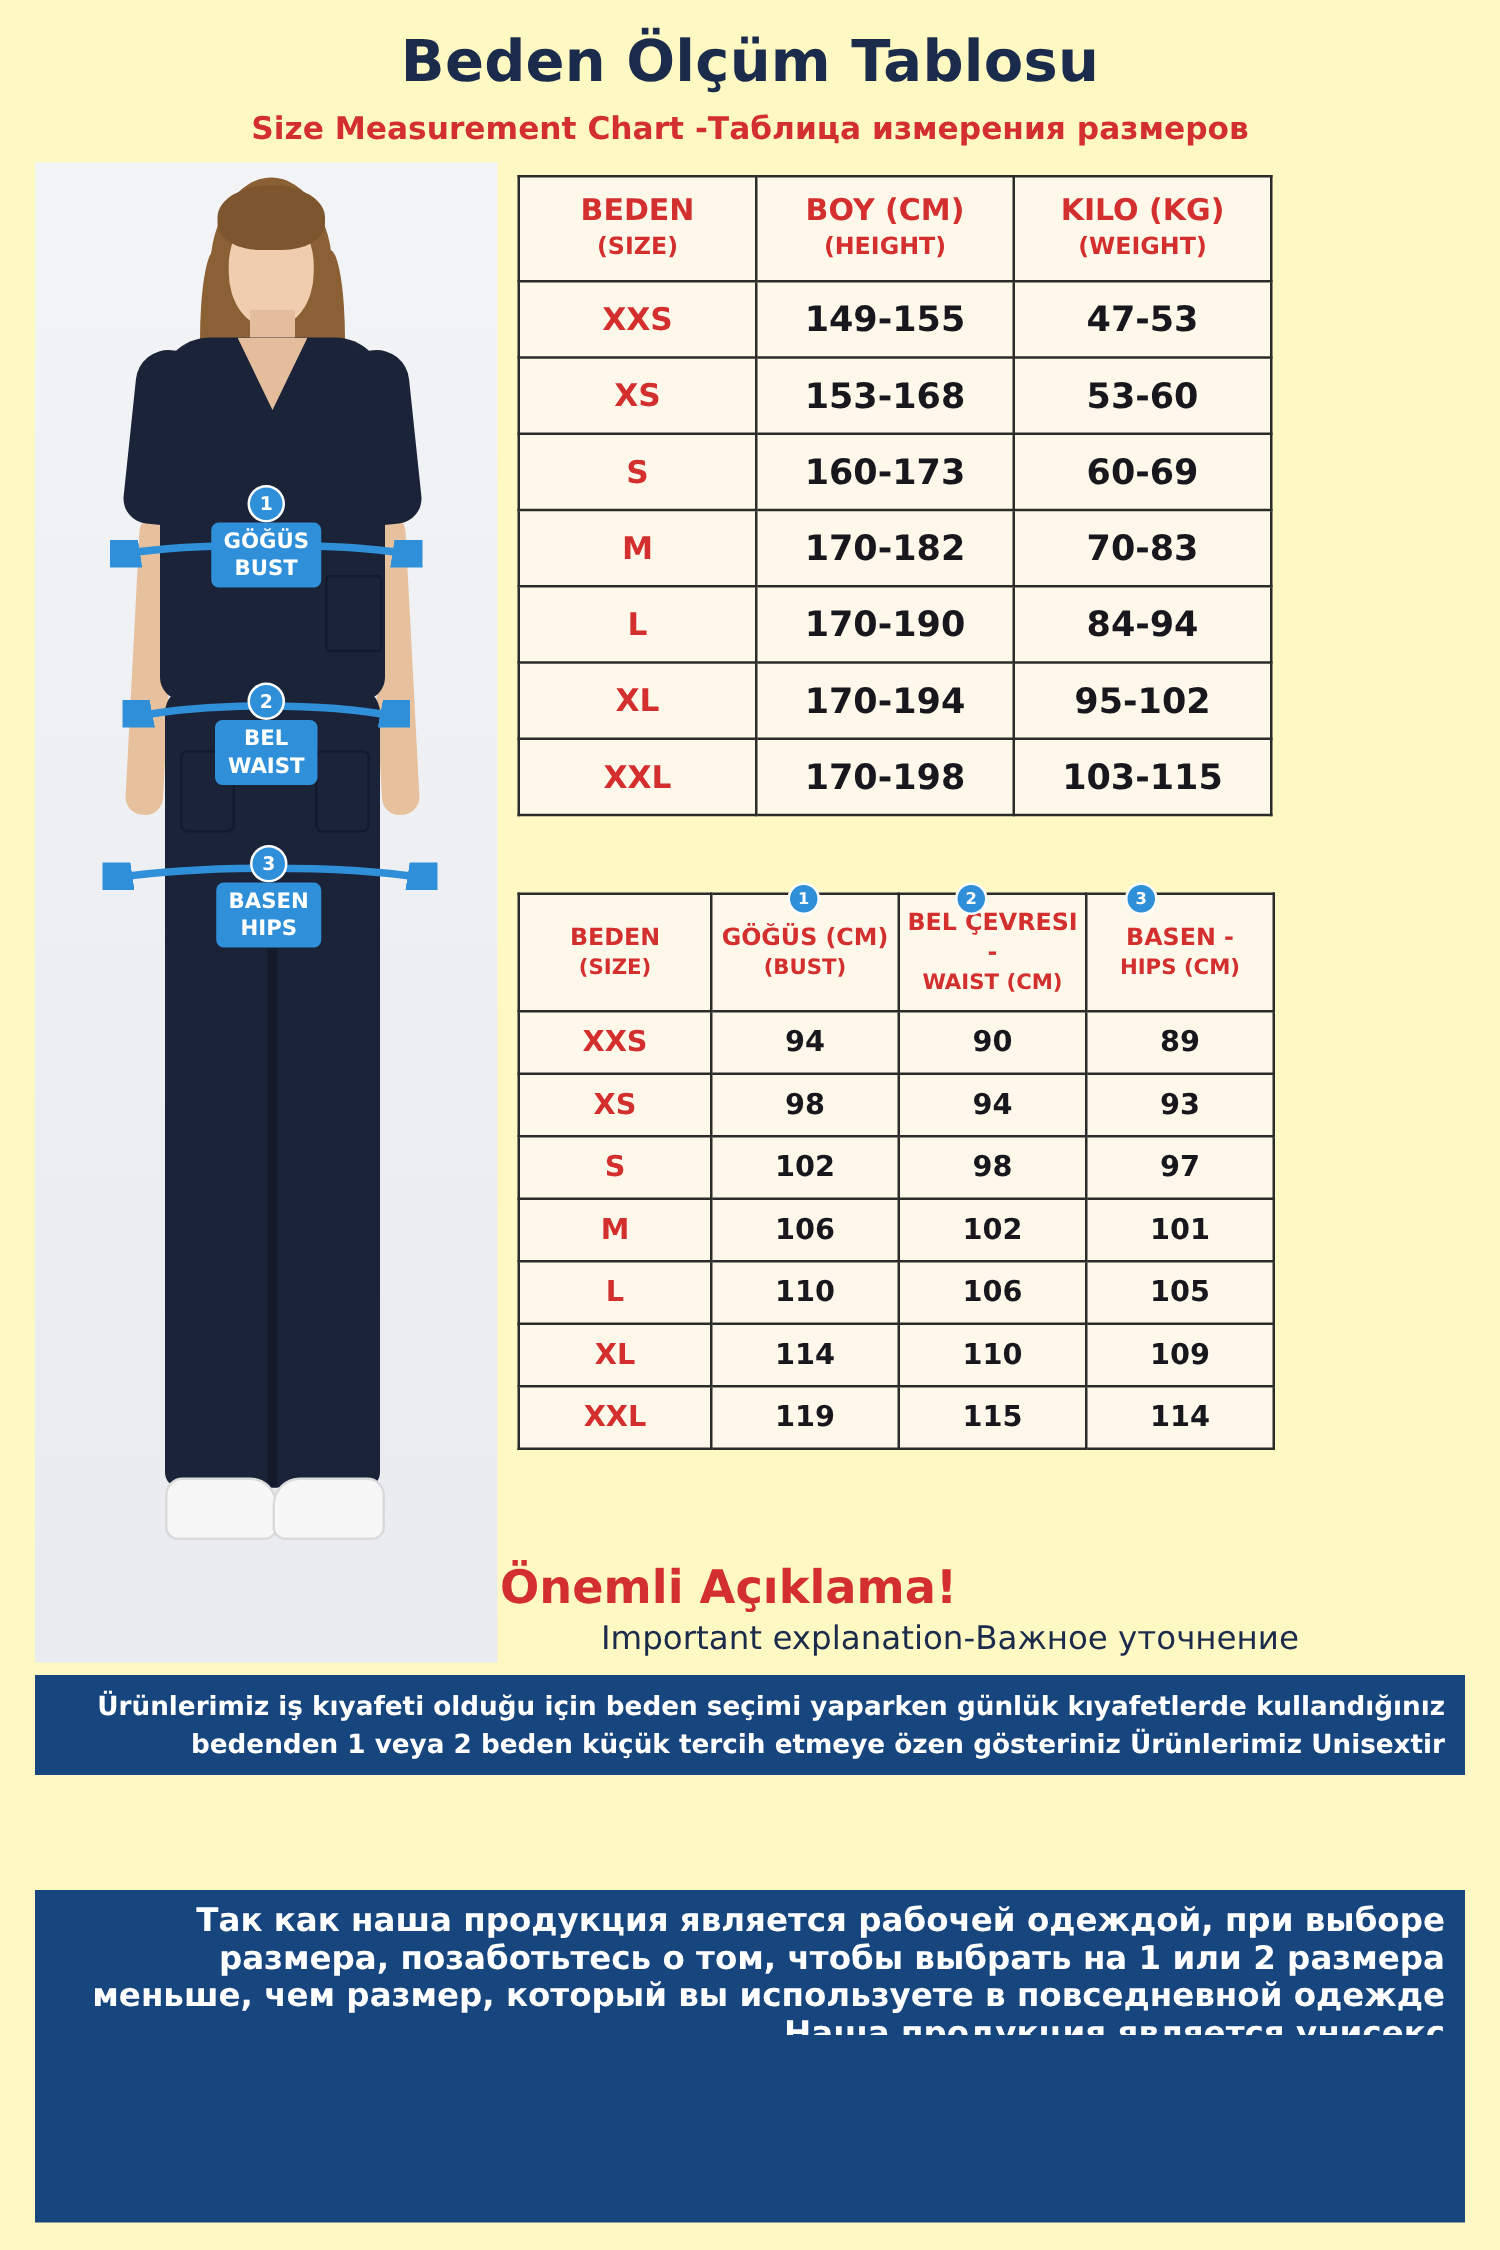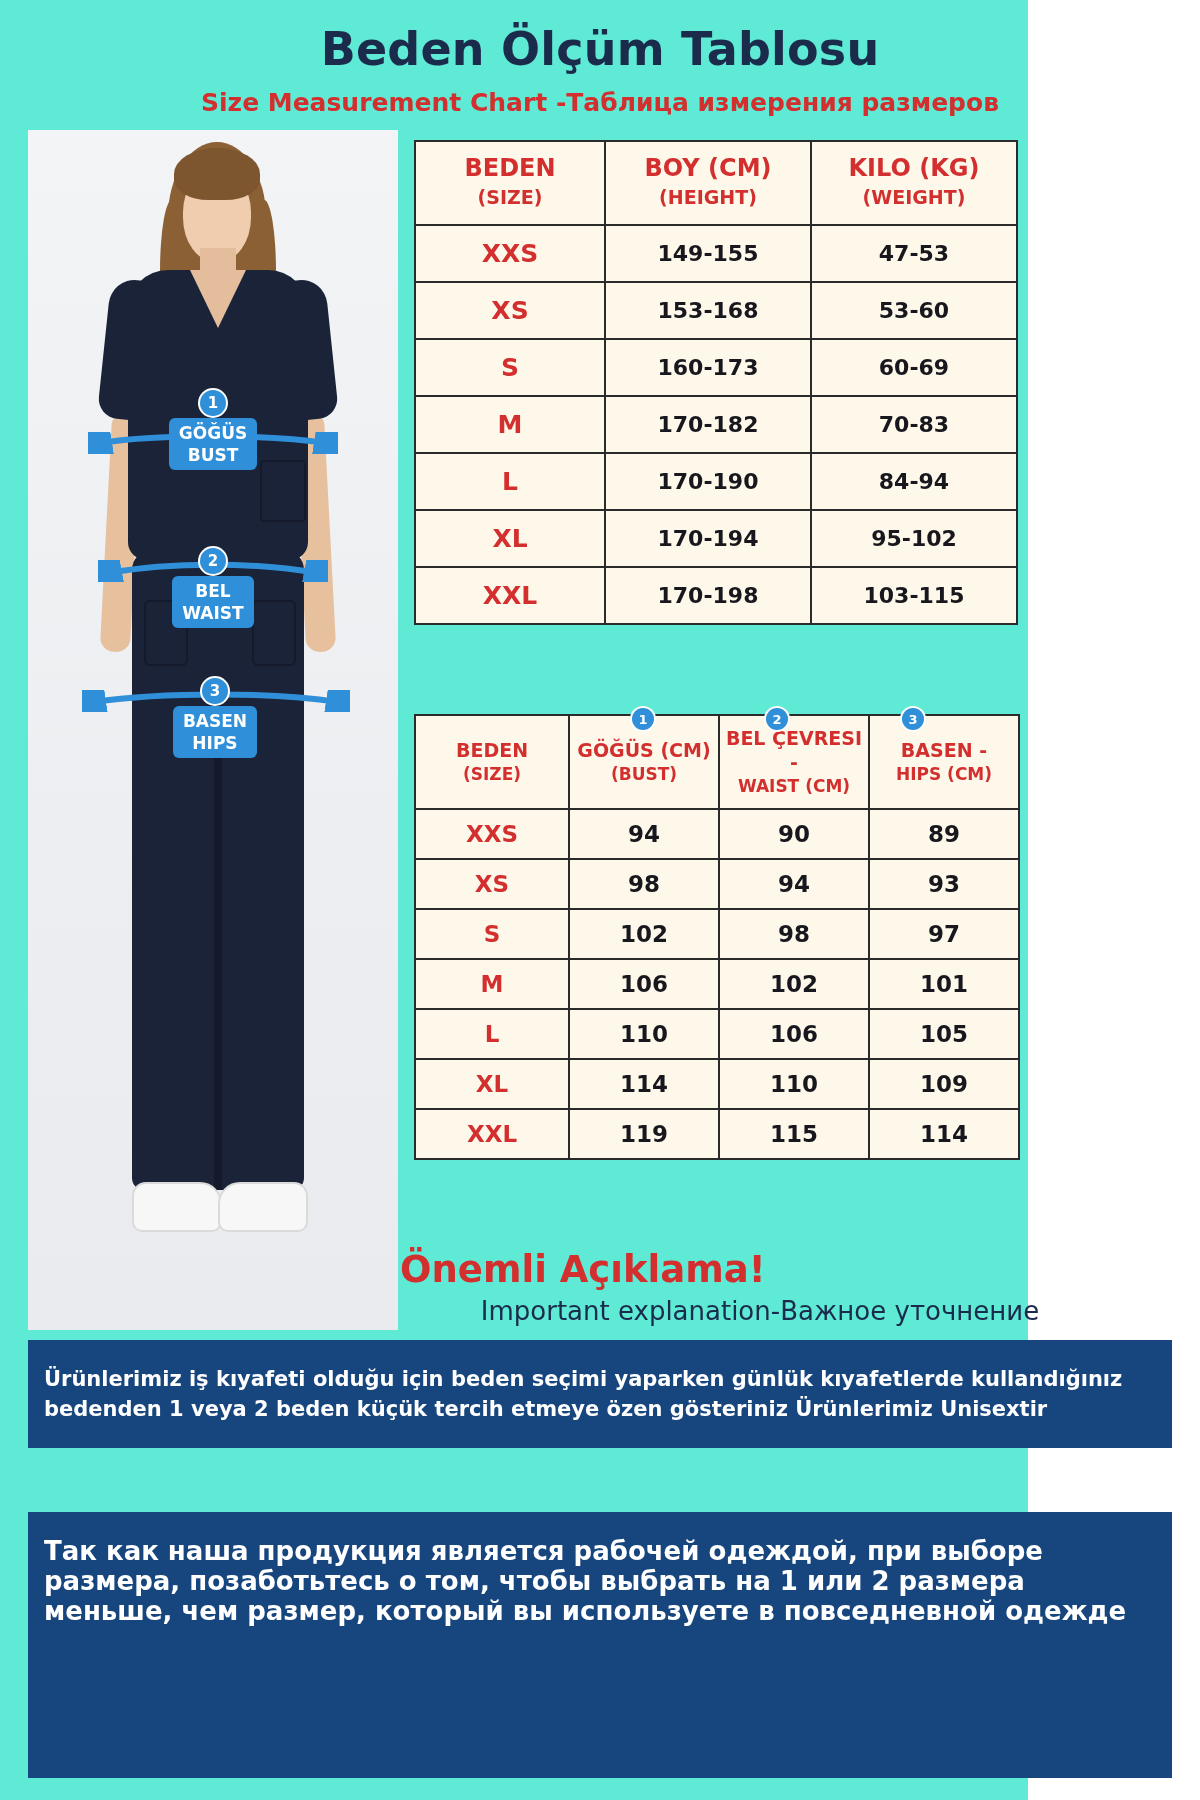--- a/index.html
+++ b/index.html
@@ -9,23 +9,23 @@
   body {
     width: 1200px;
     height: 1800px;
     background: #ffffff;
     font-family: "DejaVu Sans", "Liberation Sans", sans-serif;
     position: relative;
     overflow: hidden;
   }
   .page {
     position: relative;
-    width: 1028px;
+    width: 1200px;
     height: 1800px;
-    background: #5eead4;
+    background: #fef9c3;
   }
 
   
   .title-main {
     position: absolute;
     top: 22px;
     left: 0;
     width: 1200px;
     text-align: center;
     font-size: 46px;
@@ -288,21 +288,21 @@
   .tbl .sz {
     color: #d32f2f;
     font-weight: bold;
     font-size: 25px;
     padding: 13px 4px;
     text-align: center;
   }
   .tbl .val {
     color: #17171d;
     font-weight: bold;
-    font-size: 22px;
+    font-size: 28px;
     padding: 13px 4px;
   }
 
   
   #table-height-weight {
     left: 414px;
     top: 140px;
     width: 572px;
   }
   
@@ -361,23 +361,23 @@
     width: 800px;
     text-align: center;
     font-size: 26px;
     color: #1b2b4b;
   }
   .notice-block {
     position: absolute;
     left: 28px;
     width: 1144px;
     color: #ffffff;
-    text-align: left;
-    font-weight: bold;
-    padding: 24px 16px;
+    text-align: right;
+    font-weight: bold;
+    padding: 10px 16px;
     box-sizing: border-box;
     line-height: 30px;
   }
   #notice-tr {
     top: 1340px;
     background: #17457e;
     font-size: 21px;
   }
   #notice-en {
     top: 1426px;

